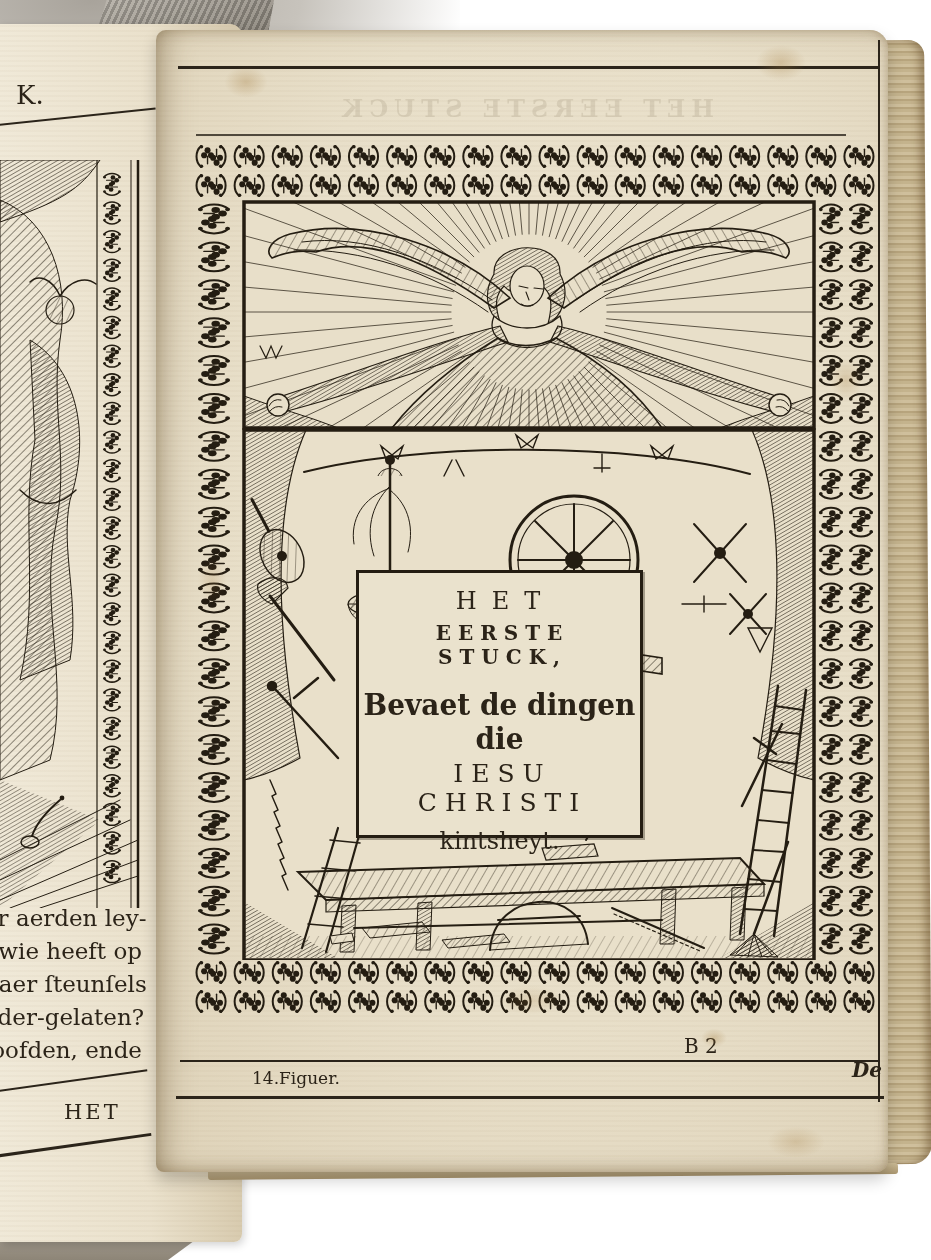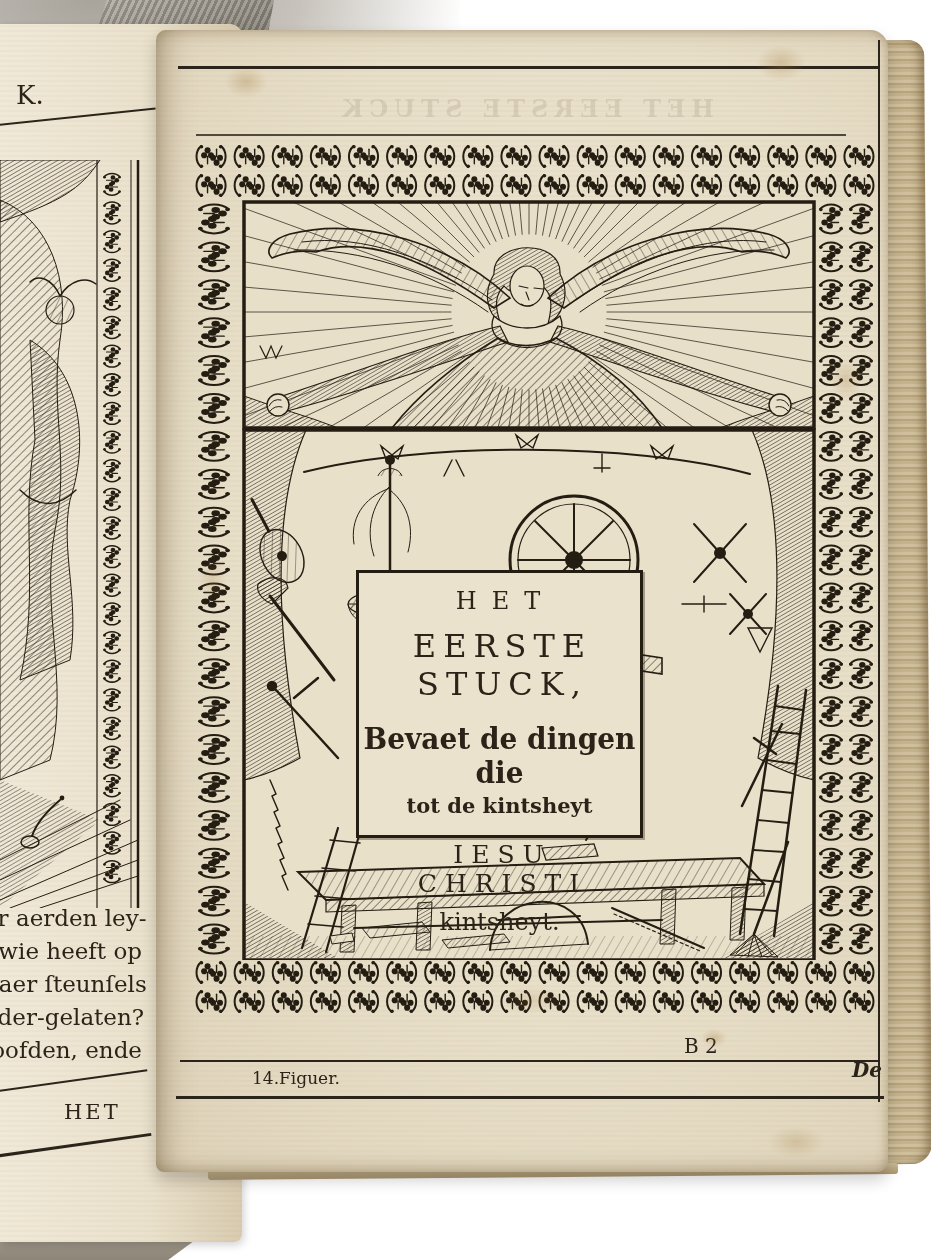--- a/index.html
+++ b/index.html
@@ -49,21 +49,21 @@
   .sc2{stroke:#241d12;stroke-width:1.4;fill:none;stroke-linecap:round;}
   .fd{fill:#241d12;}
   .ln{stroke:#241d12;fill:none;stroke-linecap:round;}
   
   .engraving{position:absolute;left:86px;top:170px;width:574px;height:760px;}
   
   .cartouche{position:absolute;left:200px;top:540px;width:287px;height:268px;
     background:#eae2cd;border:3px solid #241d12;box-sizing:border-box;
     text-align:center;padding-top:12px;box-shadow:2px 2px 0 rgba(36,29,18,.35);}
   .c-l1{font-size:24px;letter-spacing:15px;margin:2px 0 6px 12px;}
-  .c-l2{font-size:32px;letter-spacing:7px;margin:12px 0 20px 6px;}
+  .c-l2{font-size:20px;letter-spacing:7px;margin:6px 0 20px 6px;font-weight:bold;}
   .c-l3{font-size:28px;font-weight:bold;margin:0 0 4px 0;transform:scaleY(1.05);}
   .c-l4{font-size:21px;font-weight:bold;margin:0 0 22px 0;}
   .c-l5{font-size:25px;letter-spacing:8px;margin:0 0 10px 6px;}
   .c-l6{font-size:24px;}
   
   .footer-fig{position:absolute;left:96px;top:1038px;font-size:17px;}
   .footer-sig{position:absolute;left:528px;top:1004px;font-size:20px;}
   .footer-catch{position:absolute;left:696px;top:1028px;font-size:20px;font-style:italic;font-weight:bold;}
   
   .lp-header{position:absolute;left:16px;top:56px;font-size:26px;}
@@ -2925,21 +2925,20 @@
         <path d="M2,530 L2,474 L96,530 Z" fill="url(#h2)"></path>
         <path d="M572,530 L572,474 L478,530 Z" fill="url(#h2)"></path>
         <rect x="2" y="508" width="570" height="22" fill="url(#h3)" opacity=".6"></rect>
       </g>
     </svg>
 
     <div class="cartouche">
       <div class="c-l1">HET</div>
       <div class="c-l2">EERSTE STUCK,</div>
       <div class="c-l3">Bevaet de dingen die</div>
-      <div class="c-l4">tot de kintsheyt</div>
       <div class="c-l5">IESU CHRISTI</div>
       <div class="c-l6">kintsheyt.</div>
     </div>
 
     <div class="rule" style="left:24px;top:1030px;width:700px;height:2px;"></div>
     <div class="footer-fig">14.Figuer.</div>
     <div class="footer-sig">B 2</div>
     <div class="footer-catch">De</div>
     <div class="rule" style="left:20px;top:1066px;width:708px;height:2.5px;"></div>
 

